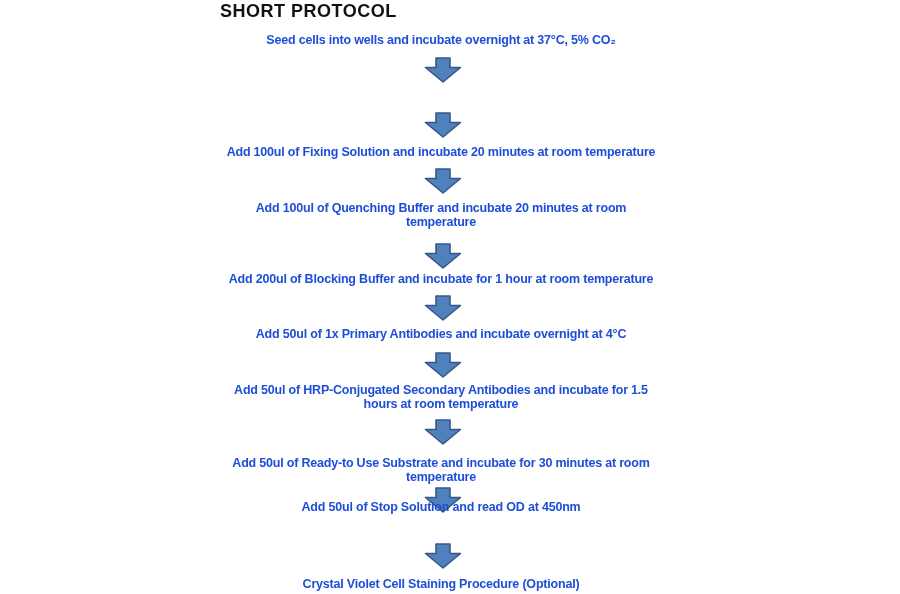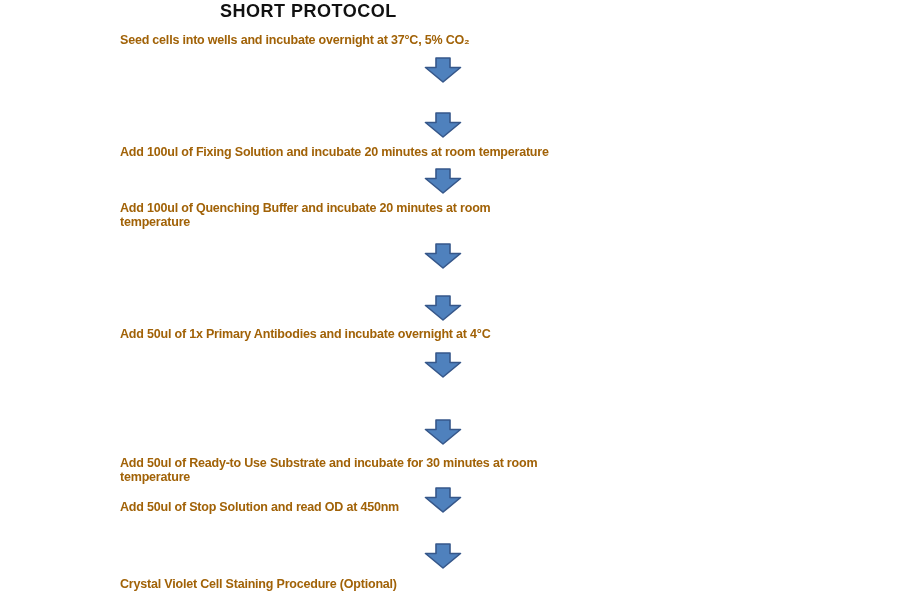--- a/index.html
+++ b/index.html
@@ -22,26 +22,26 @@
     font-size: 18px;
     font-weight: bold;
     letter-spacing: 0.5px;
     color: #111111;
     white-space: nowrap;
   }
   .step {
     position: absolute;
     left: 120px;
     width: 642px;
-    text-align: left;
+    text-align: center;
     font-size: 12.5px;
     font-weight: bold;
     letter-spacing: -0.2px;
     line-height: 14px;
-    color: #a16207;
+    color: #1d4ed8;
     white-space: pre-line;
   }
   .arrow {
     position: absolute;
     left: 424px;
     width: 38px;
     height: 26px;
   }
   .arrow svg { display: block; }
 </style>
@@ -81,37 +81,40 @@
   <div class="step" style="top:201px">Add 100ul of Quenching Buffer and incubate 20 minutes at room
 temperature</div>
 
   <div class="arrow" style="top:243px">
     <svg width="38" height="26" viewBox="0 0 38 26" aria-hidden="true">
       <polygon points="12,1 26,1 26,10.5 36.5,10.5 19,25 1.5,10.5 12,10.5" stroke-width="1.6" stroke-linejoin="round" fill="#4f81bd"></polygon>
       <polygon points="12,1 26,1 26,10.5 36.5,10.5 19,25 1.5,10.5 12,10.5" fill="none" stroke-width="1.6" stroke-linejoin="round" stroke="#36578a"></polygon>
     </svg>
   </div>
 
+  <div class="step" style="top:272px">Add 200ul of Blocking Buffer and incubate for 1 hour at room temperature</div>
 
   <div class="arrow" style="top:295px">
     <svg width="38" height="26" viewBox="0 0 38 26" aria-hidden="true">
       <polygon points="12,1 26,1 26,10.5 36.5,10.5 19,25 1.5,10.5 12,10.5" stroke-width="1.6" stroke-linejoin="round" fill="#4f81bd"></polygon>
       <polygon points="12,1 26,1 26,10.5 36.5,10.5 19,25 1.5,10.5 12,10.5" fill="none" stroke-width="1.6" stroke-linejoin="round" stroke="#36578a"></polygon>
     </svg>
   </div>
 
   <div class="step" style="top:327px">Add 50ul of 1x Primary Antibodies and incubate overnight at 4°C</div>
 
   <div class="arrow" style="top:352px">
     <svg width="38" height="26" viewBox="0 0 38 26" aria-hidden="true">
       <polygon points="12,1 26,1 26,10.5 36.5,10.5 19,25 1.5,10.5 12,10.5" stroke-width="1.6" stroke-linejoin="round" fill="#4f81bd"></polygon>
       <polygon points="12,1 26,1 26,10.5 36.5,10.5 19,25 1.5,10.5 12,10.5" fill="none" stroke-width="1.6" stroke-linejoin="round" stroke="#36578a"></polygon>
     </svg>
   </div>
 
+  <div class="step" style="top:383px">Add 50ul of HRP-Conjugated Secondary Antibodies and incubate for 1.5
+hours at room temperature</div>
 
   <div class="arrow" style="top:419px">
     <svg width="38" height="26" viewBox="0 0 38 26" aria-hidden="true">
       <polygon points="12,1 26,1 26,10.5 36.5,10.5 19,25 1.5,10.5 12,10.5" stroke-width="1.6" stroke-linejoin="round" fill="#4f81bd"></polygon>
       <polygon points="12,1 26,1 26,10.5 36.5,10.5 19,25 1.5,10.5 12,10.5" fill="none" stroke-width="1.6" stroke-linejoin="round" stroke="#36578a"></polygon>
     </svg>
   </div>
 
   <div class="step" style="top:456px">Add 50ul of Ready-to Use Substrate and incubate for 30 minutes at room
 temperature</div>

